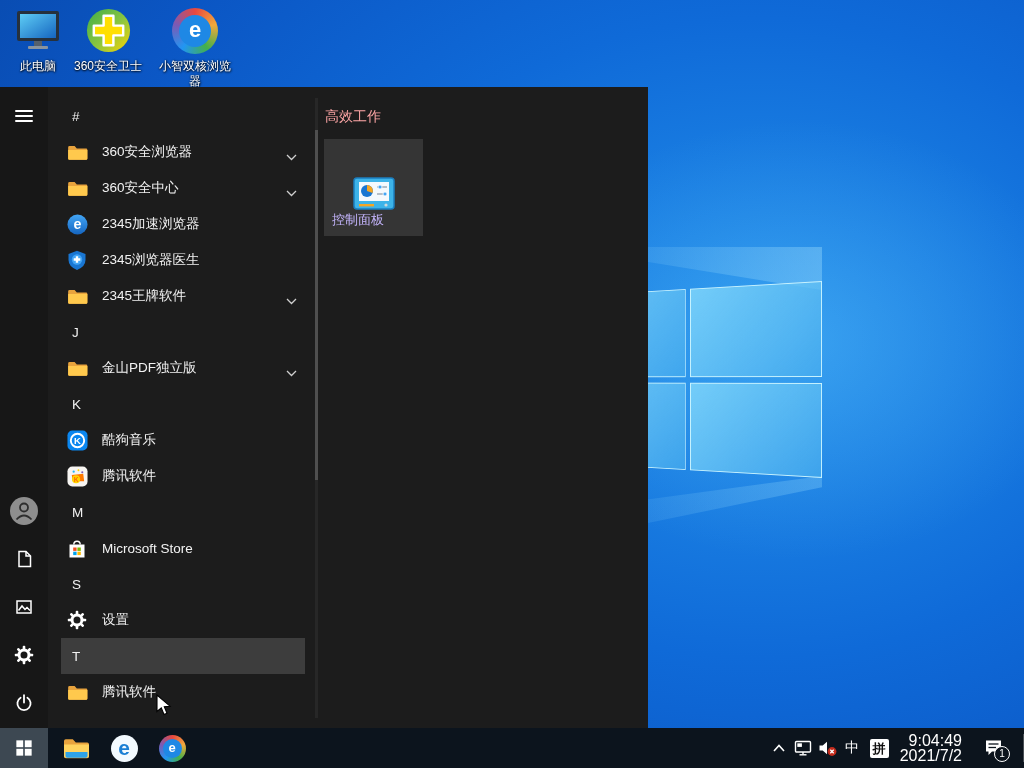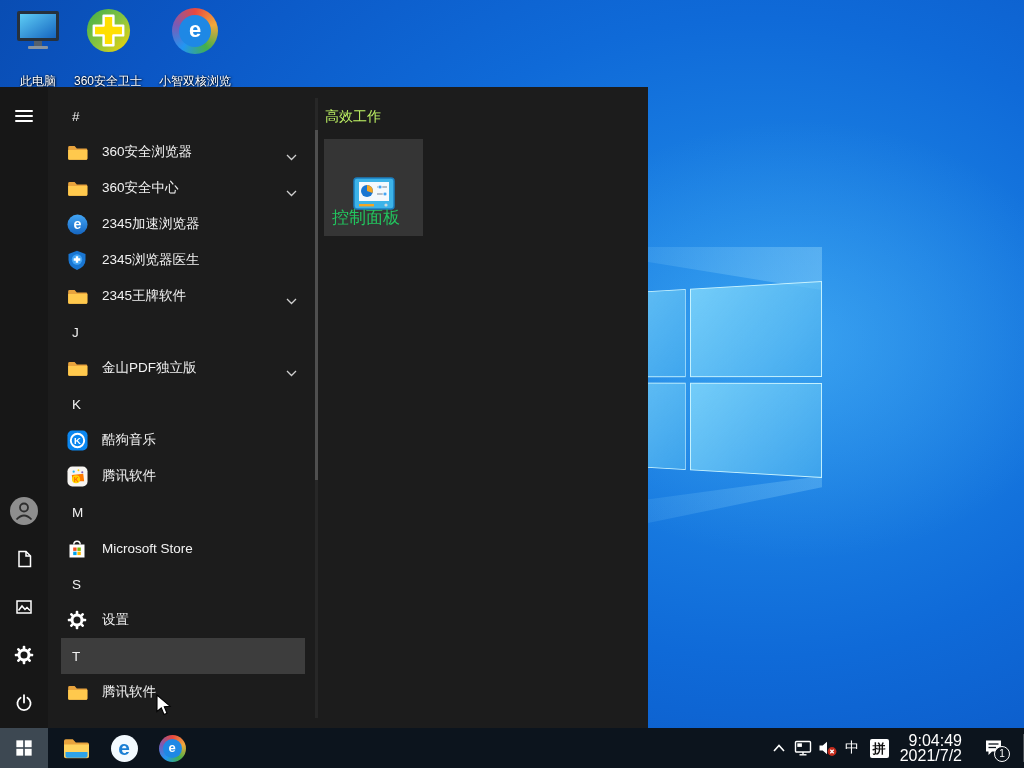--- a/index.html
+++ b/index.html
@@ -20,21 +20,21 @@
   .hero-logo { position:absolute; top:281px; right:202px; width:330px; height:197px;
     perspective:900px; perspective-origin:100% 50%; }
   .hero-grid { position:absolute; inset:0; display:grid;
     grid-template-columns:1fr 1fr; grid-template-rows:1fr 1fr; gap:6px;
     transform-origin:100% 50%; transform:rotateY(-28deg); }
   .pane { border:1.5px solid rgba(205,245,255,0.95);
     background: linear-gradient(135deg, rgba(125,212,250,0.88), rgba(70,172,238,0.72)); }
 
   
   .desktop-icon { position:absolute; width:76px; text-align:center; color:#fff; font-size:12px; }
-  .desktop-icon .dlabel { margin-top:20px; line-height:15px; text-shadow:0 1px 2px rgba(0,0,0,0.95), 1px 0 2px rgba(0,0,0,0.8); }
+  .desktop-icon .dlabel { margin-top:5px; line-height:15px; text-shadow:0 1px 2px rgba(0,0,0,0.95), 1px 0 2px rgba(0,0,0,0.8); }
   .dicon { display:flex; justify-content:center; align-items:flex-end; height:48px; }
   .ring-xz { width:46px; height:46px; border-radius:50%;
     background: conic-gradient(#e8483f, #f2a93b, #43b04a, #2196f3, #7b5ab5, #e8483f);
     display:flex; align-items:center; justify-content:center; }
   .ring-xz .inner-e { width:32px; height:32px; border-radius:50%; background:#1e88e5;
     color:#fff; font-weight:bold; font-size:22px; line-height:30px; text-align:center; }
 
   
   .start-menu { position:absolute; left:0; top:87px; width:648px; height:641px;
     background:#1c1c1c; color:#f2f2f2; overflow:hidden; }
@@ -46,24 +46,24 @@
   .app-row.highlight { background:#3d3d3d; }
   .app-row .row-icon { width:22px; height:22px; margin-left:5px; display:flex; align-items:center; justify-content:center; }
   .app-row .row-label { margin-left:14px; white-space:nowrap; }
   .app-row .chev { position:absolute; right:8px; top:15px; }
   .app-row.header .hletter { margin-left:11px; font-size:13.5px; }
 
   .scroll-track { position:absolute; left:315px; top:11px; width:3px; height:620px; background:rgba(255,255,255,0.05); }
   .scroll-thumb { position:absolute; left:315px; top:43px; width:3px; height:350px; background:#4f4f4f; }
 
   .tiles { position:absolute; left:325px; top:0; }
-  .tile-group-title { position:absolute; left:0; top:21px; font-size:14px; color:#bef264; white-space:nowrap; }
+  .tile-group-title { position:absolute; left:0; top:21px; font-size:14px; color:#fca5a5; white-space:nowrap; }
   .tile { position:absolute; left:-1px; top:52px; width:99px; height:97px; background:#353535; }
   .tile .tile-icon { position:absolute; left:50%; top:38px; transform:translateX(-50%); }
-  .tile .tile-label { position:absolute; left:8px; bottom:7px; font-size:17px; color:#22c55e; white-space:nowrap;text-align:center; }
+  .tile .tile-label { position:absolute; left:8px; bottom:7px; font-size:13px; color:#c4b5fd; white-space:nowrap;text-align:center; }
 
   
   .taskbar { position:absolute; left:0; top:728px; width:1024px; height:40px; background:#0c141d; }
   .start-btn { position:absolute; left:0; top:0; width:48px; height:40px; background:#3d4852;
     display:flex; align-items:center; justify-content:center; }
   .tb-btn { position:absolute; top:0; width:48px; height:40px; display:flex; align-items:center; justify-content:center; }
   .tb-e-blue { width:27px; height:27px; border-radius:50%; background:#f3faff; color:#1b7fd4;
     font-weight:bold; font-size:21px; line-height:26px; text-align:center; }
   .tb-ring { width:27px; height:27px; border-radius:50%;
     background: conic-gradient(#e8483f, #f2a93b, #43b04a, #2196f3, #7b5ab5, #e8483f);

